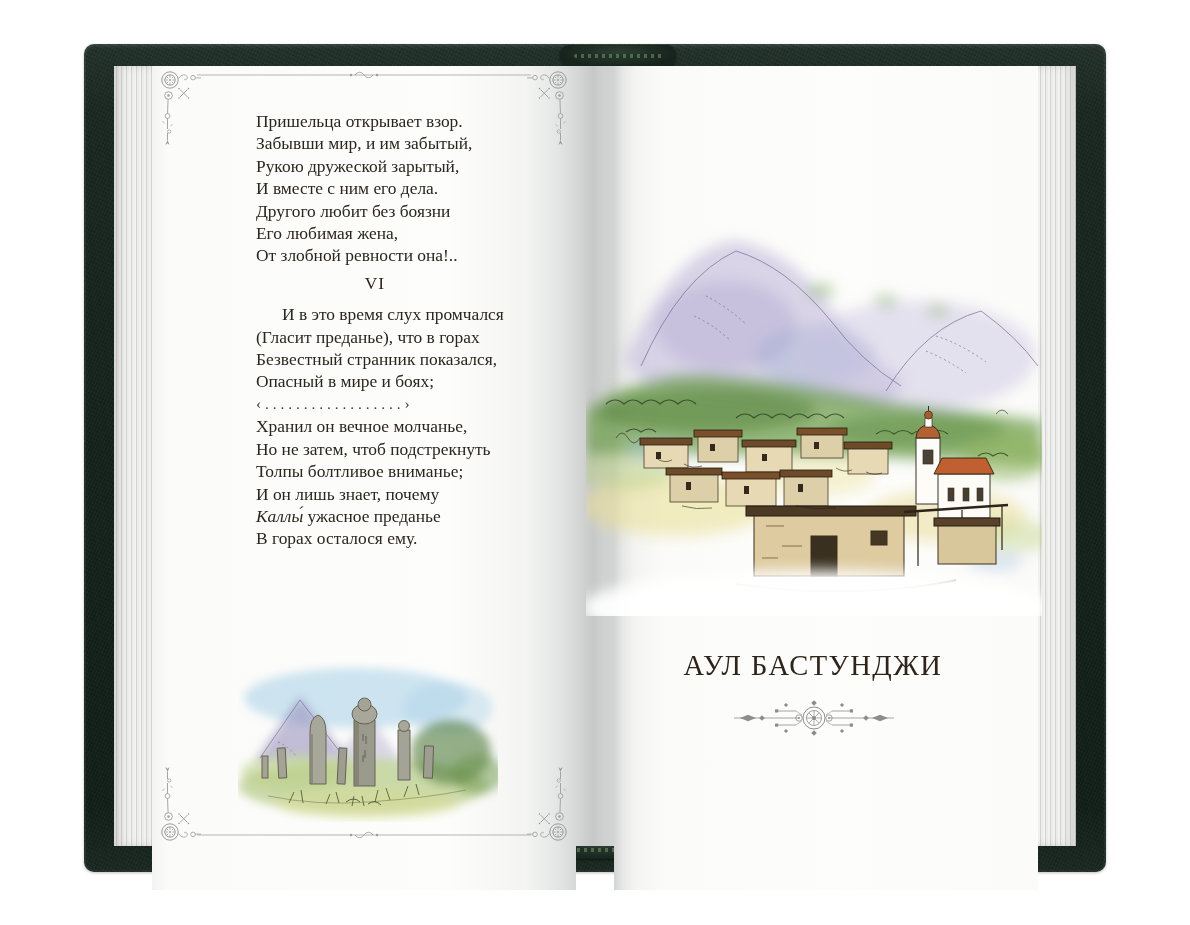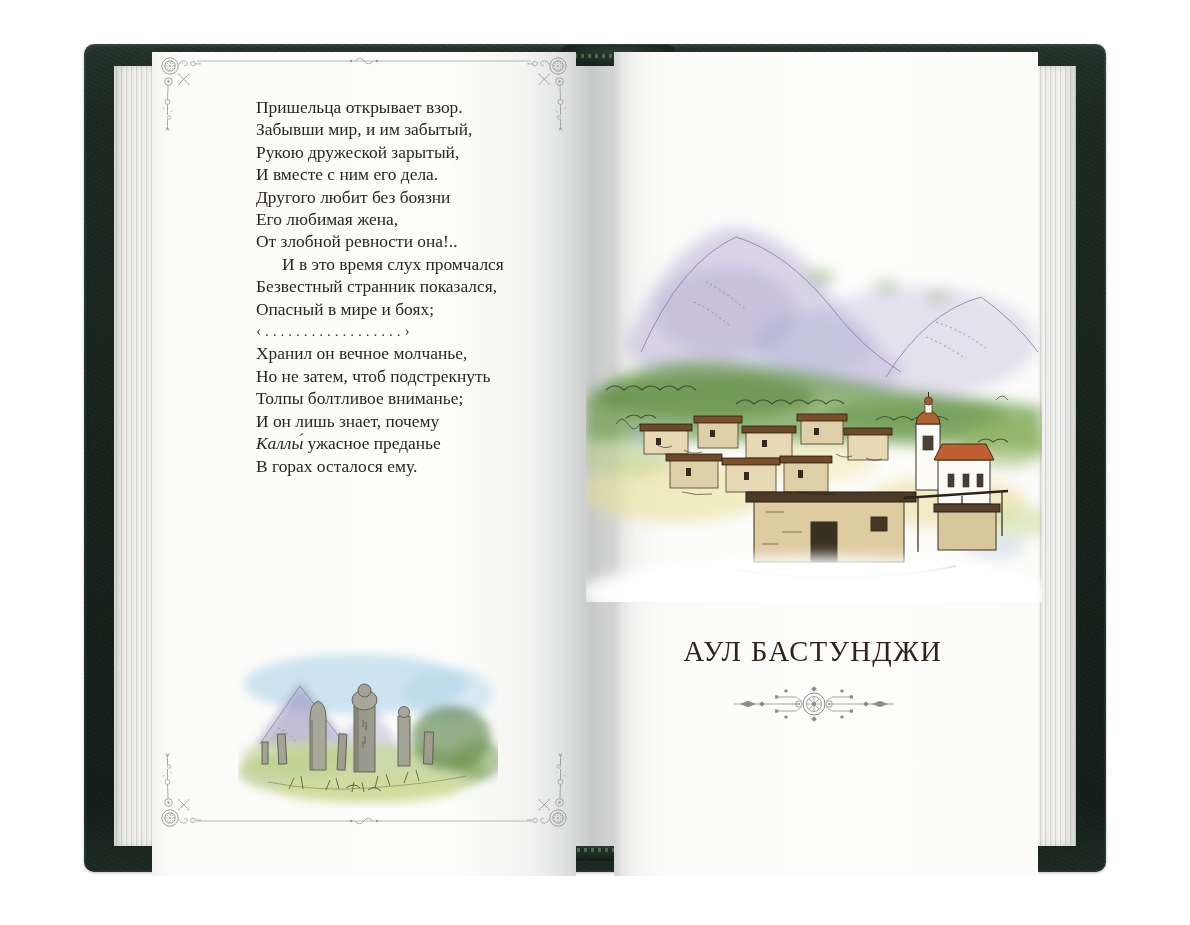--- a/index.html
+++ b/index.html
@@ -18,21 +18,21 @@
   .headband i{display:block;position:absolute;left:14px;right:14px;top:40%;height:4px;border-radius:2px;
          background:repeating-linear-gradient(90deg,rgba(110,150,105,.55) 0 3px,rgba(20,30,22,.2) 3px 7px);}
   .hb-top{left:560px;top:45px;width:116px;height:22px;}
   .hb-bot{left:542px;top:841px;width:120px;height:18px;}
   
   .pages{position:absolute;left:114px;top:66px;width:962px;height:780px;background:#f4f4f2;border-radius:3px;}
   .edge{position:absolute;top:66px;width:38px;height:780px;
         background:repeating-linear-gradient(90deg,#f2f2f0 0 2px,#d3d3d1 2px 3px,#ececea 3px 5px);}
   .edge-left{left:114px;box-shadow:inset 6px 0 8px rgba(0,0,0,.12);}
   .edge-right{left:1038px;box-shadow:inset -6px 0 8px rgba(0,0,0,.12);}
-  .page{position:absolute;top:52px;height:824px;width:424px;}
+  .page{position:absolute;top:66px;height:824px;width:424px;}
   .page-left{left:152px;
      background:linear-gradient(90deg,#f3f3f1 0%,#fbfbf9 4%,#fdfdfb 70%,#f4f5f3 88%,#e3e5e4 96%,#d6d8d7 100%);}
   .page-right{left:614px;
      background:linear-gradient(90deg,#d2d4d3 0%,#e6e7e6 2%,#f4f4f2 5%,#fbfbf9 12%,#fdfdfb 55%,#fbfbf9 100%);}
   .spine{position:absolute;left:576px;top:66px;width:38px;height:780px;
      background:linear-gradient(90deg,#d6d8d7 0%,#c7c9c8 45%,#cfd1d0 70%,#d2d4d3 100%);}
   
   .poem{position:absolute;left:104px;top:44px;width:290px;color:#2b2520;
         font-size:17.4px;line-height:22.4px;}
   .poem .line{white-space:nowrap;}
@@ -108,21 +108,23 @@
     </svg>
 
     <div class="poem">
       <div class="line">Пришельца открывает взор.</div>
       <div class="line">Забывши мир, и им забытый,</div>
       <div class="line">Рукою дружеской зарытый,</div>
       <div class="line">И вместе с ним его дела.</div>
       <div class="line">Другого любит без боязни</div>
       <div class="line">Его любимая жена,</div>
       <div class="line">От злобной ревности она!..</div>
+      <div class="section-no">VI</div>
       <div class="line indent">И в это время слух промчался</div>
+      <div class="line">(Гласит преданье), что в горах</div>
       <div class="line">Безвестный странник показался,</div>
       <div class="line">Опасный в мире и боях;</div>
       <div class="line dots">‹ . . . . . . . . . . . . . . . . . . ›</div>
       <div class="line">Хранил он вечное молчанье,</div>
       <div class="line">Но не затем, чтоб подстрекнуть</div>
       <div class="line">Толпы болтливое вниманье;</div>
       <div class="line">И он лишь знает, почему</div>
       <div class="line"><span class="italic">Каллы́</span><span> ужасное преданье</span></div>
       <div class="line">В горах осталося ему.</div>
     </div>

